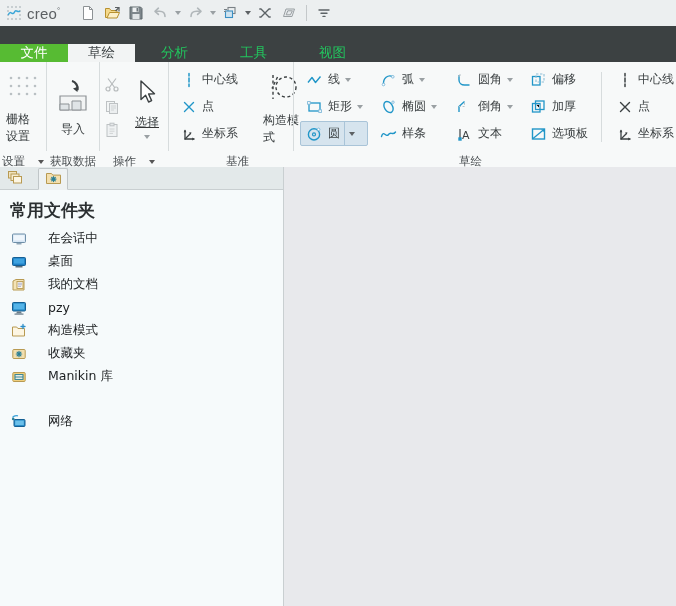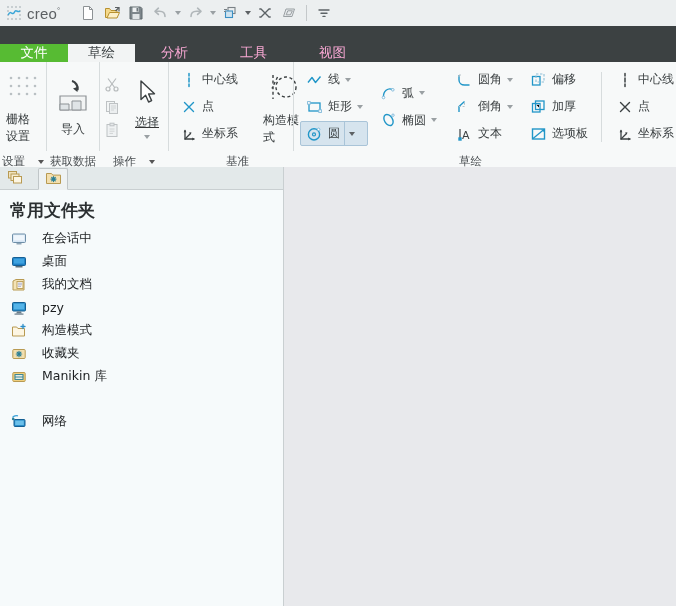--- a/index.html
+++ b/index.html
@@ -23,21 +23,21 @@
   .qa-btn{width:24px;height:22px;display:flex;align-items:center;justify-content:center;
           cursor:default;}
   .qa-caret{width:11px;height:22px;display:flex;align-items:center;justify-content:center;}
   .caret{width:0;height:0;border-left:3.5px solid transparent;border-right:3.5px solid transparent;
          border-top:4px solid #9aa0a3;}
   .caret.dk{border-top-color:#5d6164;}
   .qa-sep{width:1px;height:16px;background:#c4c8ca;margin:0 5px;}
 
   
   .tabbar{height:36px;background:#3c4142;display:flex;align-items:flex-end;}
-  .tab{display:flex;align-items:center;justify-content:center;color:#f9a8d4;
+  .tab{display:flex;align-items:center;justify-content:center;color:#22c55e;
        font-size:13.5px;cursor:default;padding:0 16px;min-width:0;}
   .tab.file{background:#57bb33;color:#fff;width:68px;padding:0;}
   .tab.active{background:#f2f4f4;color:#3b4042;width:67px;padding:0;}
 
   
   .ribbon{height:113px;background:#f7f9f9;position:relative;
           border-bottom:1px solid #c9cfd1;box-sizing:border-box;}
   .rgroups{display:flex;height:89px;align-items:stretch;}
   .rgroup{position:relative;display:flex;align-items:center;justify-content:center;
           box-sizing:border-box;}
@@ -74,21 +74,21 @@
            border-bottom:1px solid #c9cfd1;box-sizing:border-box;}
   .navtab{width:30px;height:22px;display:flex;align-items:center;justify-content:center;
           cursor:default;box-sizing:border-box;}
   .navtab.sel{background:#eef2f3;border:1px solid #c0c6c8;border-bottom:1px solid #eef2f3;
               margin-bottom:-1px;border-radius:2px 2px 0 0;}
   .navhead{font-size:17px;font-weight:bold;color:#2b2f31;padding:9px 0 5px 10px;}
   .navlist{padding:0;}
   .navitem{display:flex;align-items:center;height:23px;padding-left:10px;cursor:default;}
   .navitem .nico{width:18px;height:18px;display:flex;align-items:center;justify-content:center;
                  flex:0 0 18px;}
-  .navitem .nlbl{font-size:12.5px;color:#1b1e20;margin-left:14px;white-space:nowrap;}
+  .navitem .nlbl{font-size:12.5px;color:#1b1e20;margin-left:20px;white-space:nowrap;}
   .navgap{height:22px;}
 
   
   .graphics{flex:1;background:#e8e9ec;position:relative;}
 </style>
 </head>
 <body>
 
 <div class="app">
 
@@ -412,20 +412,28 @@
               <svg width="17" height="16" viewBox="0 0 17 16">
                 <ellipse cx="8.5" cy="8" rx="4" ry="6" fill="none" stroke="#2196c8" stroke-width="1.4" transform="rotate(-32 8.5 8)"></ellipse>
                 <circle cx="13" cy="3.2" r="1.2" fill="#fff" stroke="#7ab6d8" stroke-width=".9"></circle>
               </svg>
             </span>
             <span class="lbl">椭圆</span>
             <span class="dd">
                 <i class="caret"></i>
               </span>
           </div>
+          <div class="srow">
+            <span class="ico">
+              <svg width="17" height="16" viewBox="0 0 17 16">
+                <path d="M1.5 10.5C3.5 3.5 6 12 8.5 8.5 11 5 12.5 10 15.5 6" fill="none" stroke="#2196c8" stroke-width="1.4" stroke-linecap="round"></path>
+              </svg>
+            </span>
+            <span class="lbl">样条</span>
+          </div>
         </div>
 
         <div class="smallcol" style="margin-left:6px">
           <div class="srow">
             <span class="ico">
               <svg width="17" height="16" viewBox="0 0 17 16">
                 <path d="M3 3v5c0 3 2.5 5 5.5 5h5" fill="none" stroke="#2196c8" stroke-width="1.4"></path>
                 <path d="M3 3v3M3 3h3" stroke="#b8c3c8" stroke-width="1" stroke-dasharray="2 1.6"></path>
               </svg>
             </span>

